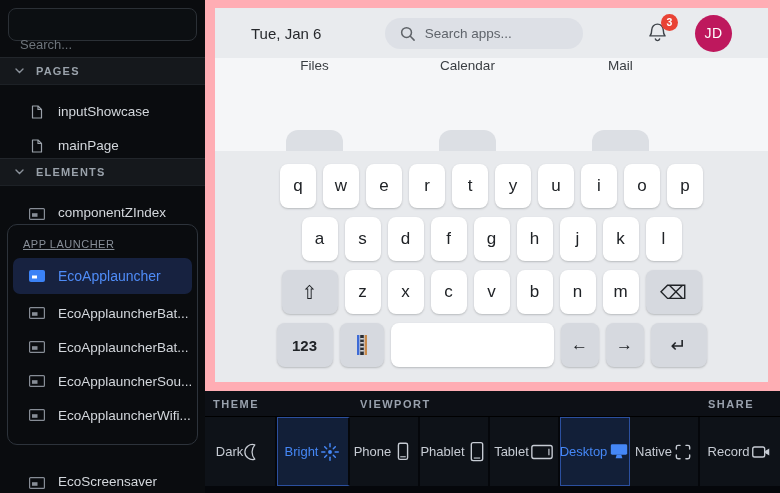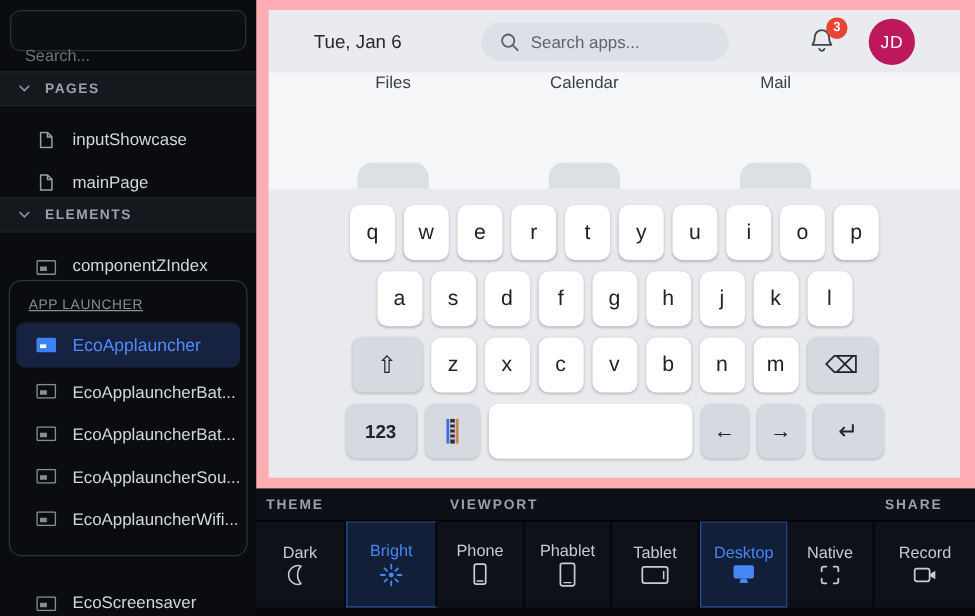--- a/index.html
+++ b/index.html
@@ -80,21 +80,21 @@
   
   #toolbar { position:absolute; left:205px; top:391px; width:575px; height:102px;
              background:#05070b; }
   .tb-header { height:26px; background:#0d1016; position:relative;
                border-bottom:1px solid #000; }
   .tb-header span { position:absolute; top:7px; font-size:11px; font-weight:bold;
                     letter-spacing:1.5px; color:#99a1ad; }
   .hl-theme { left:8px; } .hl-viewport { left:155px; } .hl-share { left:503px; }
   .tb-buttons { display:flex; height:69px; }
   .tb-btn { width:70px; background:#0e1218; border:none; border-right:2px solid #05070b;
-            display:flex; flex-direction:column; align-items:center; justify-content:center;
+            display:flex; flex-direction:row; align-items:center; justify-content:center;
             gap:1px; color:#c7ccd4; font-size:13px; cursor:pointer;
             font-family:"Liberation Sans", sans-serif; }
   .tb-btn.w-dark { width:72px; } .tb-btn.w-bright { width:73px; }
   .tb-btn.w-record { flex:1; border-right:none; }
   .tb-btn.selected { background:#121f38; border:1px solid #2b4f9e; color:#4587f6; }
   svg { display:block; }
 </style>
 </head>
 <body>
 

